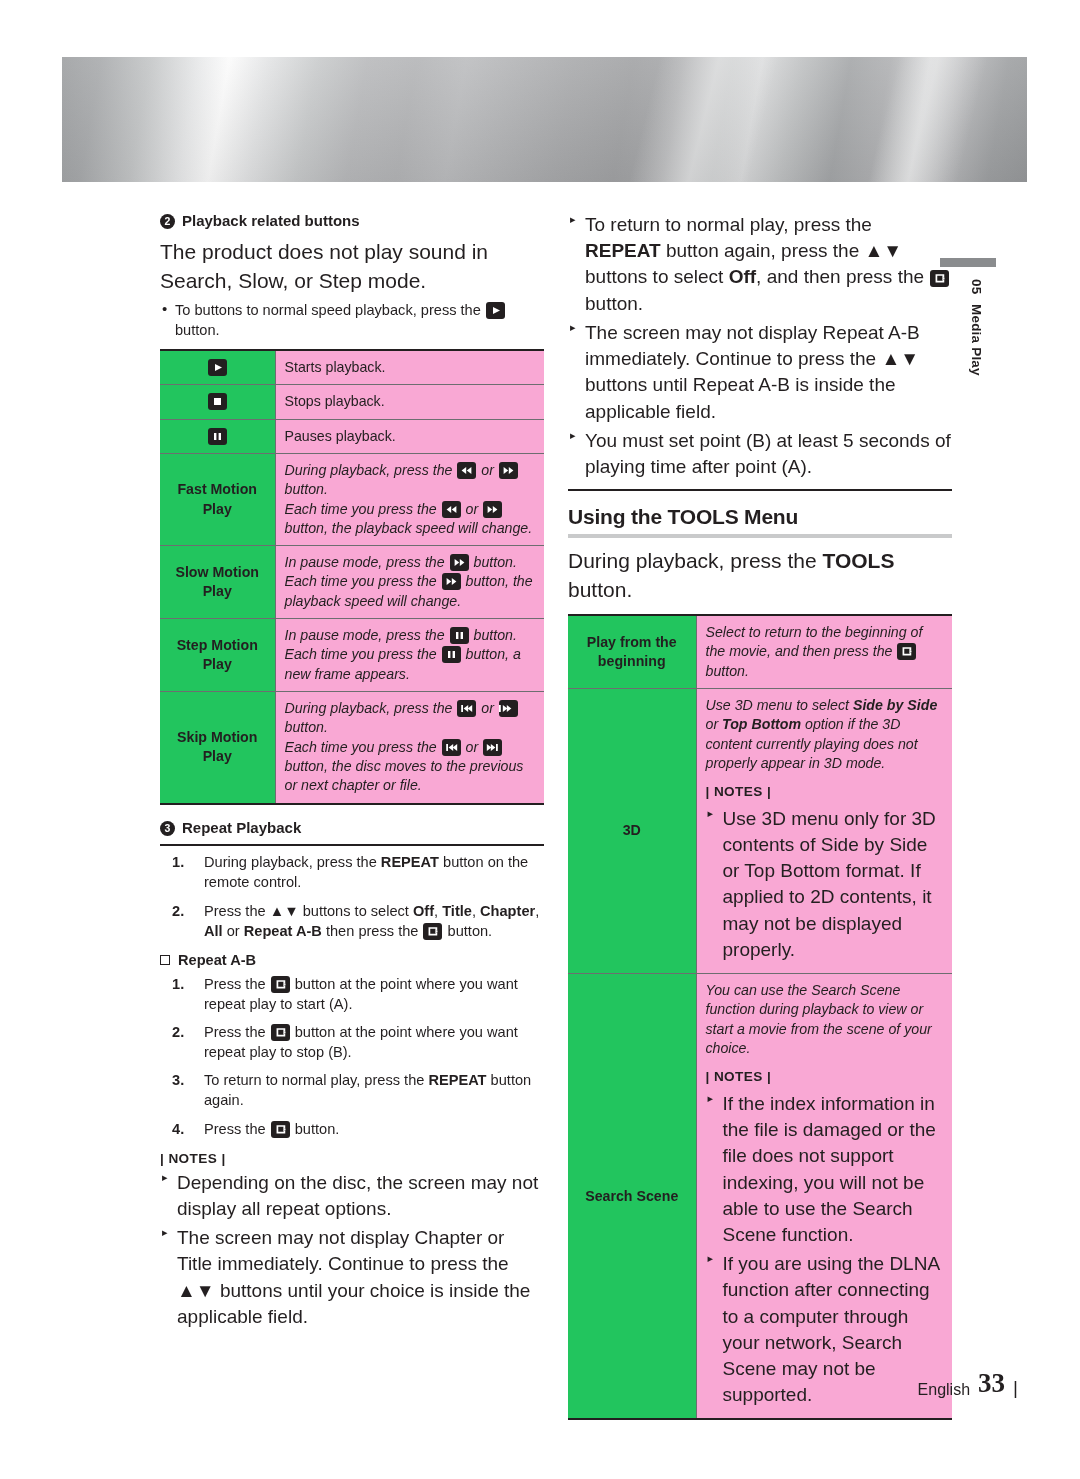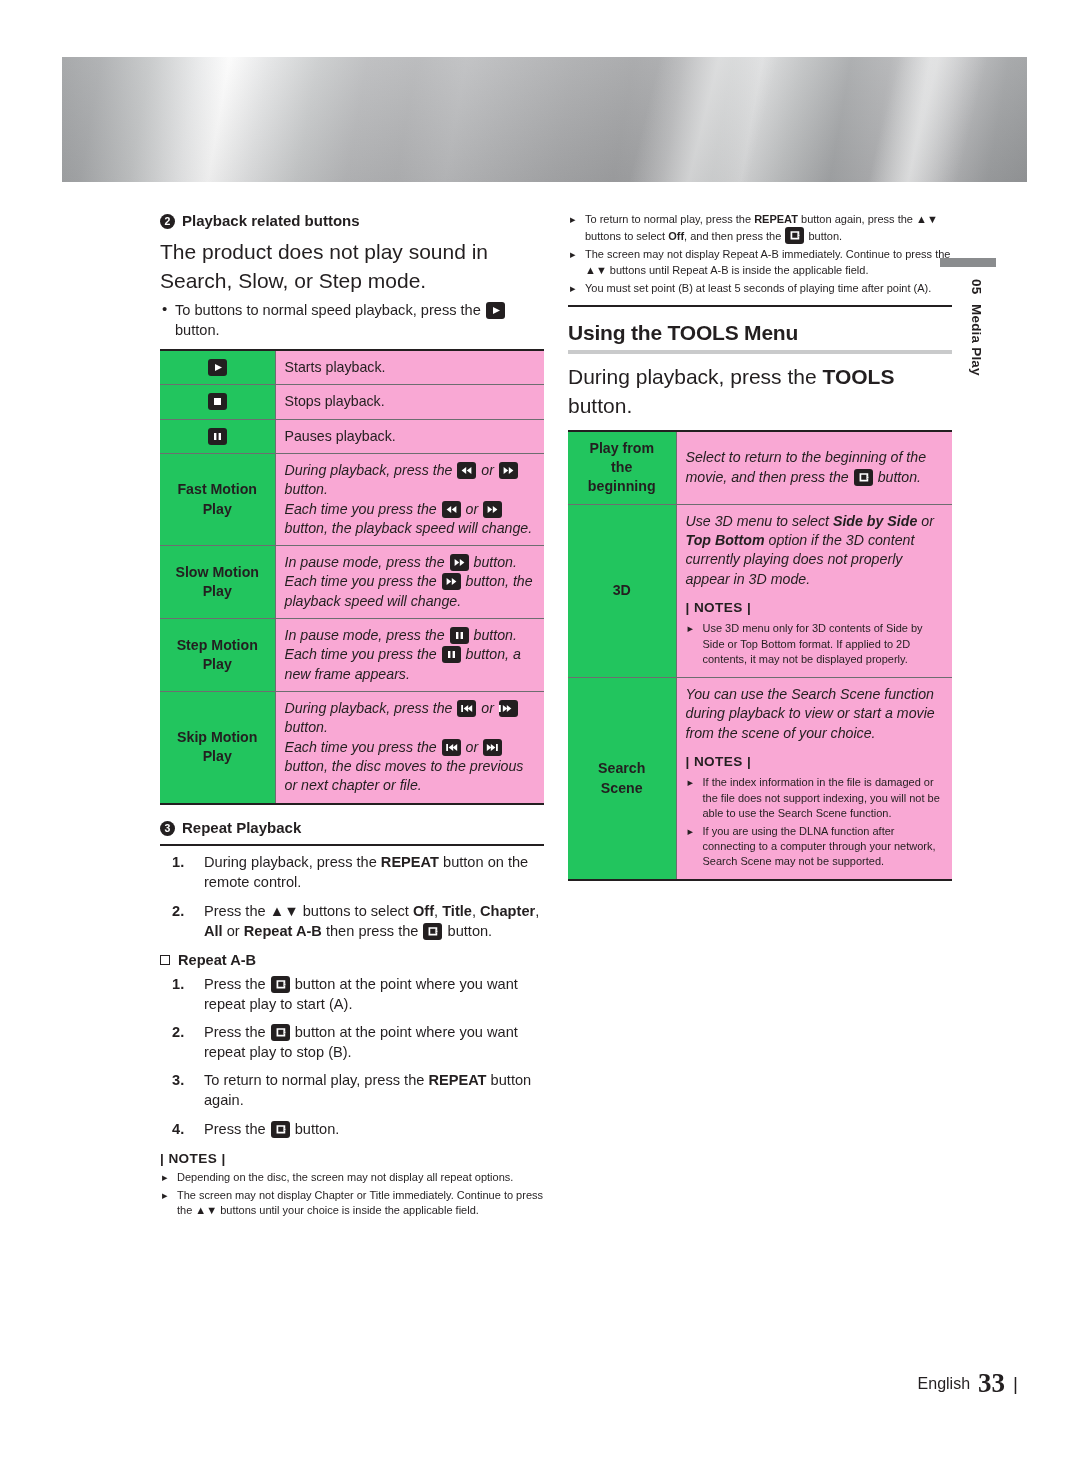--- a/index.html
+++ b/index.html
@@ -74,21 +74,21 @@
     content:"•"; position:absolute; left:2px; top:-1px; font-size:15px;
   }
 
   
   .notes-title{
     font-size:13.6px; font-weight:bold; letter-spacing:.4px;
     margin:12px 0 4px 0;
   }
   ul.notes{ margin:0; padding:0; list-style:none; }
   ul.notes li{
-    font-size:11px; line-height:1.38; margin:0 0 3px 0;
+    font-size:19px; line-height:1.38; margin:0 0 3px 0;
     padding-left:17px; position:relative;
   }
   ul.notes li::before{
     content:"\25B8"; position:absolute; left:2px; top:0px;
     font-size:11px; color:#231f20;
   }
 
   
   ol.steps{ margin:6px 0 0 0; padding:0; list-style:none; counter-reset:st; }
   ol.steps li{
@@ -120,37 +120,37 @@
   table.tbl td{
     border-bottom:1.2px solid #6d6e70;
     padding:7px 9px; font-size:14.2px; line-height:1.36; vertical-align:middle;
   }
   table.tbl tr:last-child td{ border-bottom:none; }
   td.key{
     width:115px; background:#22c55e; text-align:center;
     font-weight:bold; font-size:14px; padding:7px 4px;
     border-right:1.2px solid #6d6e70;
   }
-  .col-right td.key{ width:108px; }
+  .col-right td.key{ width:128px; }
   td.val{ background:#f9a8d4; }
   td.val p{ margin:0;font-style:italic; }
 
   
   .key-ic{
     display:inline-block; vertical-align:-4px;
     width:19px; height:17px; border-radius:3px;
     background:#231f20; position:relative;
     margin:0 1px;
   }
   .key-ic svg{ position:absolute; inset:0; width:100%; height:100%; }
 
   
   .footer{
     position:absolute; right:62px; bottom:80px;
-    display:flex; align-items:center; gap:8px;
+    display:flex; align-items:flex-end; gap:8px;
   }
   .footer .lang{ font-size:16px; }
   .footer .pg{ font-size:27px; font-weight:bold; font-family:"Liberation Serif", serif; }
   .footer .tick{ font-size:19px; color:#231f20; }
 </style>
 </head>
 <body>
 
 <div class="banner"></div>
 

